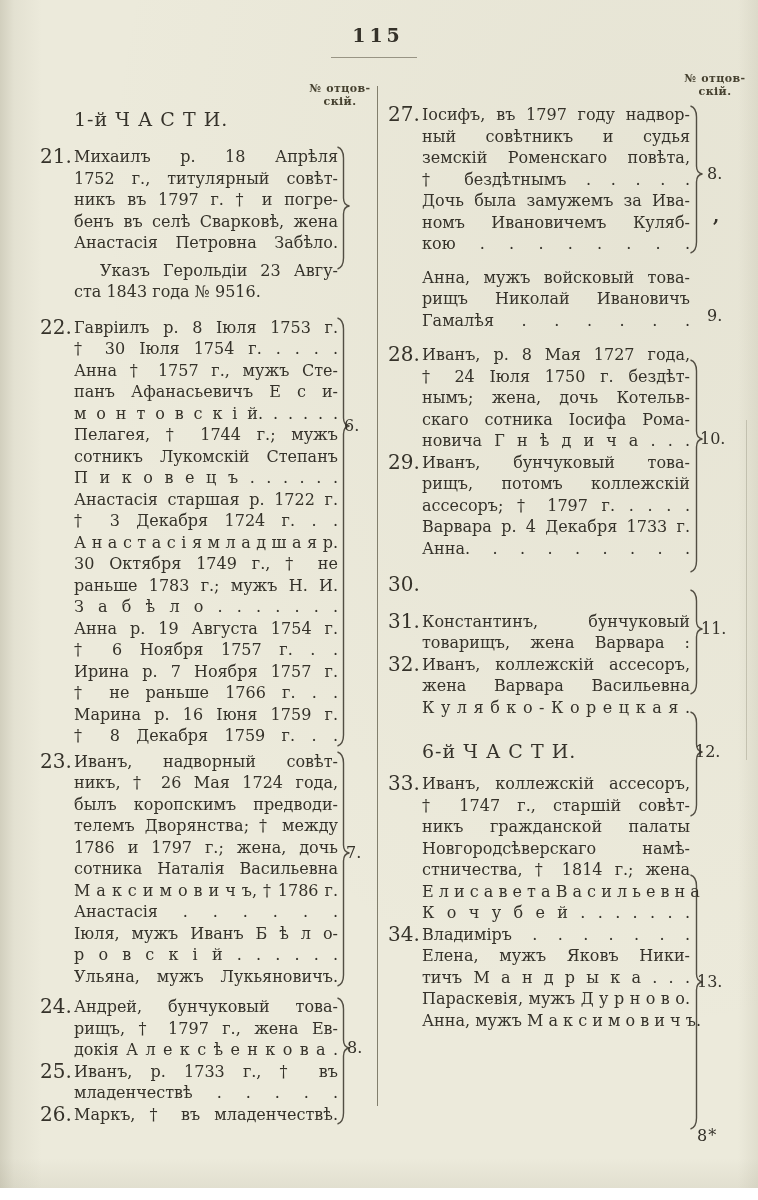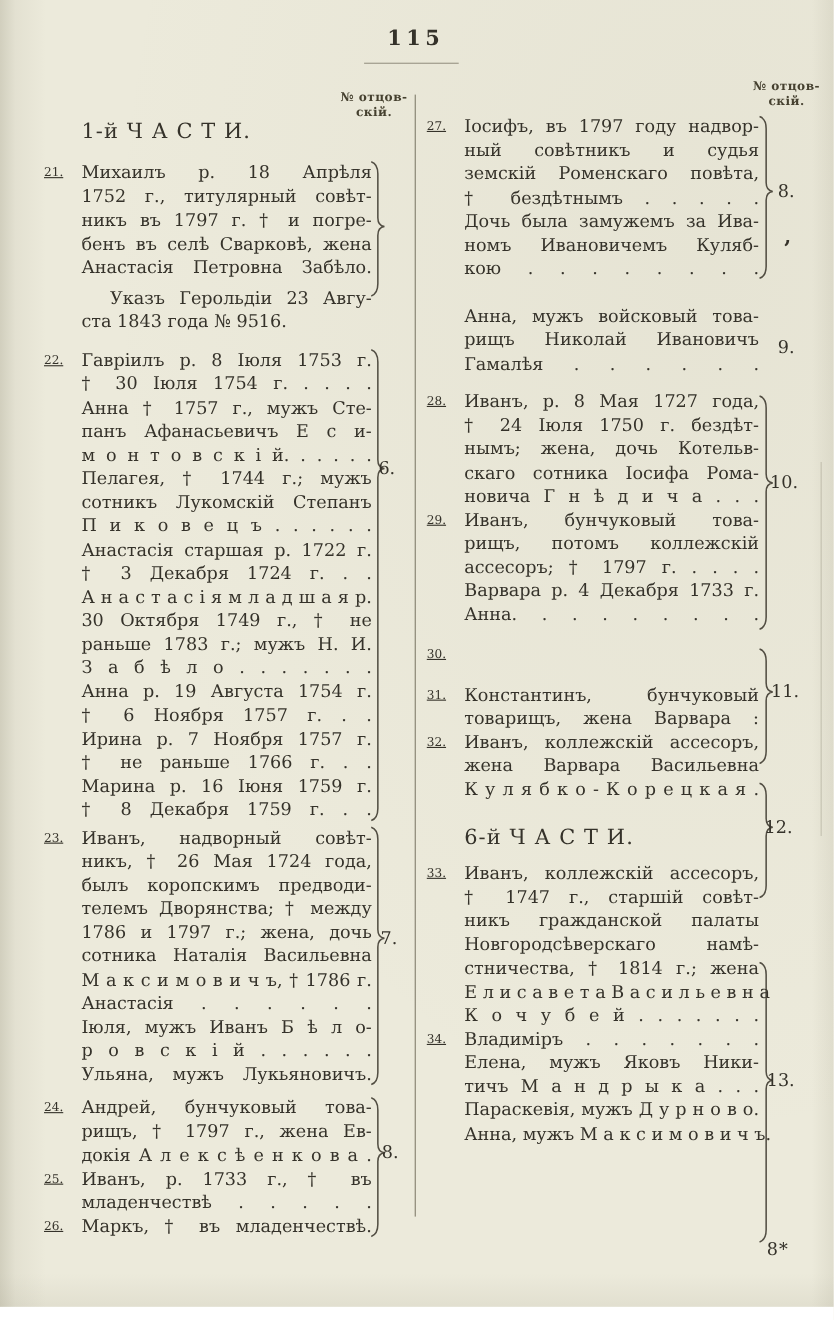--- a/index.html
+++ b/index.html
@@ -25,34 +25,34 @@
     background:rgba(86,81,62,.70);}
   .edge-line{position:absolute;left:746px;top:420px;width:1px;height:340px;
     background:rgba(120,115,95,.30);}
   .col{position:absolute;}
   .leftcol{left:40px;top:108px;width:298px;}
   .rightcol{left:388px;top:104px;width:302px;}
   .heading{margin-left:34px;text-align:left;font-size:19px;line-height:22px;
     letter-spacing:1px;}
   .heading.h6{margin-top:22px;margin-bottom:0;}
   .entry{display:flex;align-items:flex-start;}
-  .eno{flex:0 0 34px;font-size:11px;line-height:21.5px;text-decoration:underline;}
+  .eno{flex:0 0 34px;font-size:20px;line-height:21.5px;}
   .elines{flex:1 1 auto;min-width:0;}
   .line{font-size:16px;line-height:21.5px;white-space:nowrap;
     text-align:justify;text-align-last:justify;text-justify:inter-word;}
   .line.nojust{text-align-last:left;}
   .note .line:first-child{text-indent:26px;}
   .brace{position:absolute;}
   .brace path{fill:none;stroke:#3c382e;stroke-width:1.4;opacity:.88;}
   .pnum{position:absolute;font-size:16px;line-height:21px;color:#35322a;}
   .pnum.ditto{font-size:18px;font-weight:bold;}
   .sig{position:absolute;left:697px;top:1126px;font-size:16px;letter-spacing:1px;}
   .mt6{margin-top:6px}.mt9{margin-top:9px}.mt11{margin-top:11px}.mt13{margin-top:13px}
   .mt14{margin-top:14px}.mt15{margin-top:15px}.mt16{margin-top:16px}
-  .mt26{margin-top:22px}.mt4{margin-top:4px}
+  .mt26{margin-top:12px}.mt4{margin-top:4px}
 </style>
 </head>
 <body>
 
 <div class="page">
 
   <div class="pageno">115</div>
   <div class="pageno-rule"></div>
 
   <div class="col-header lh">

